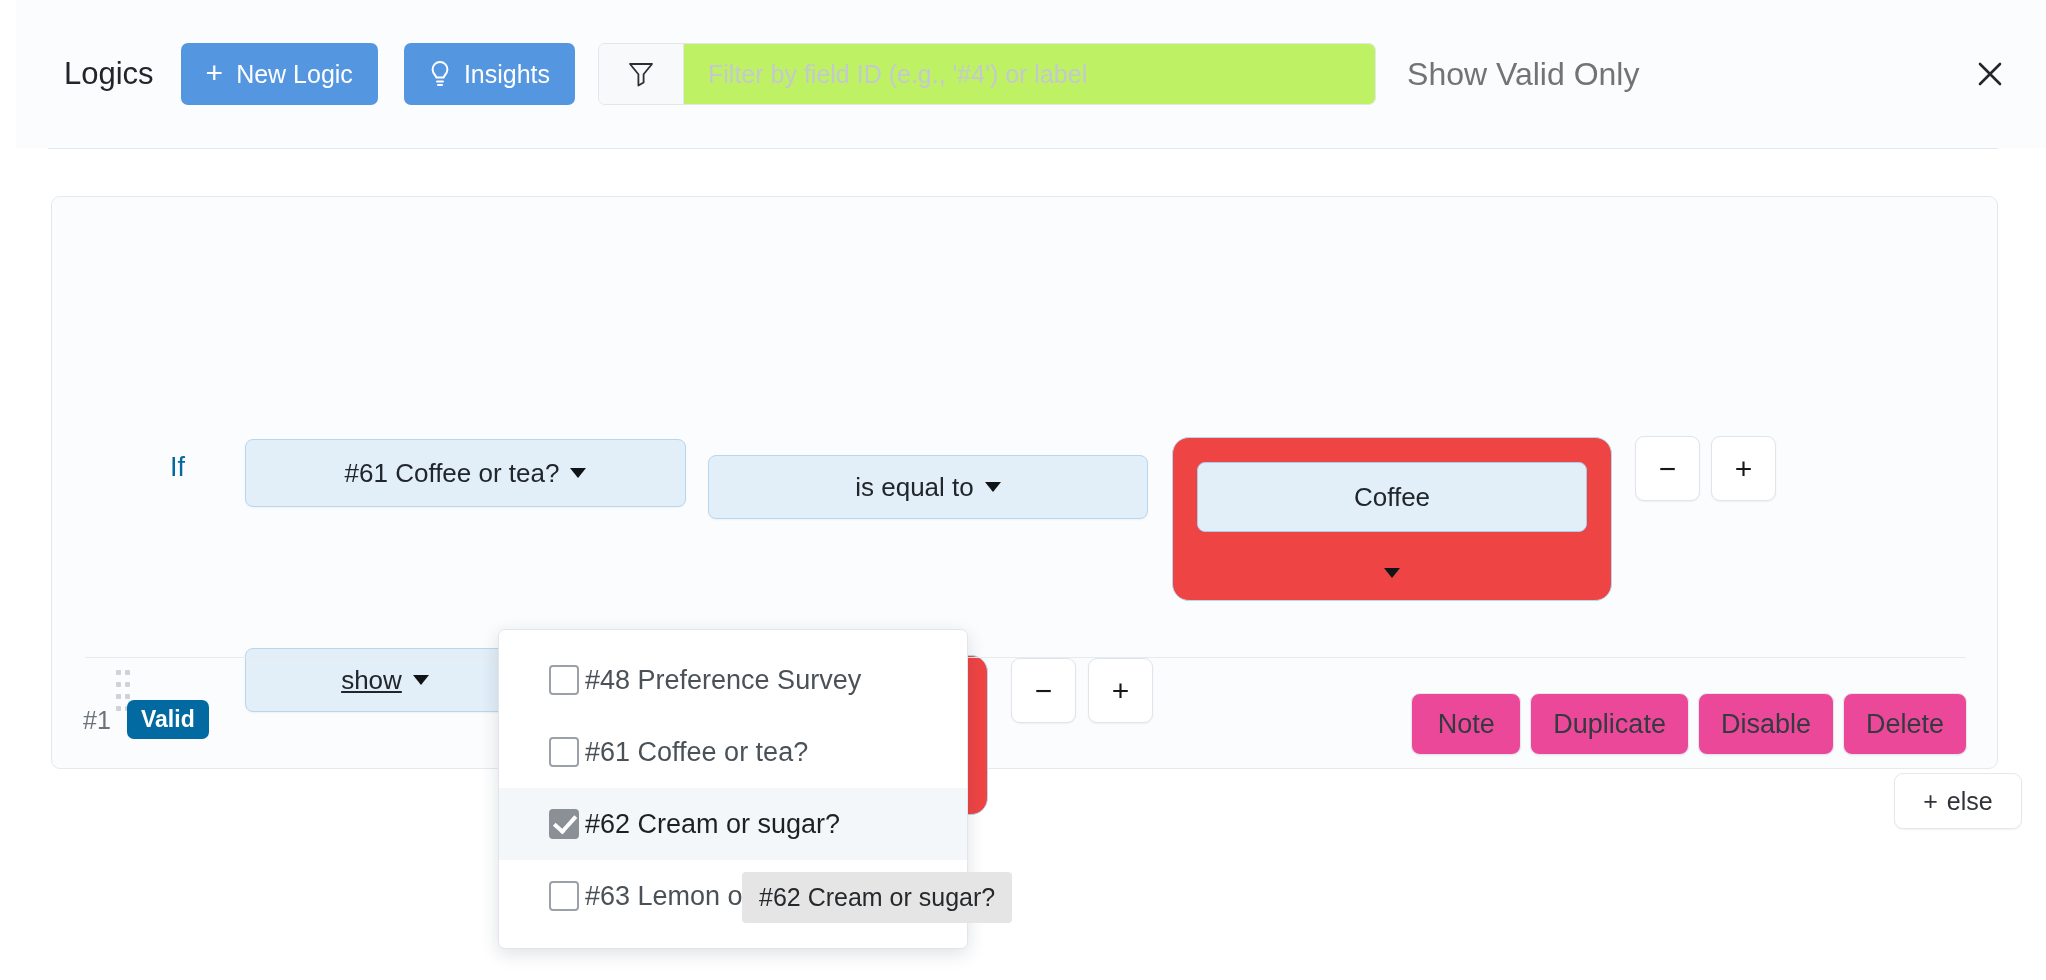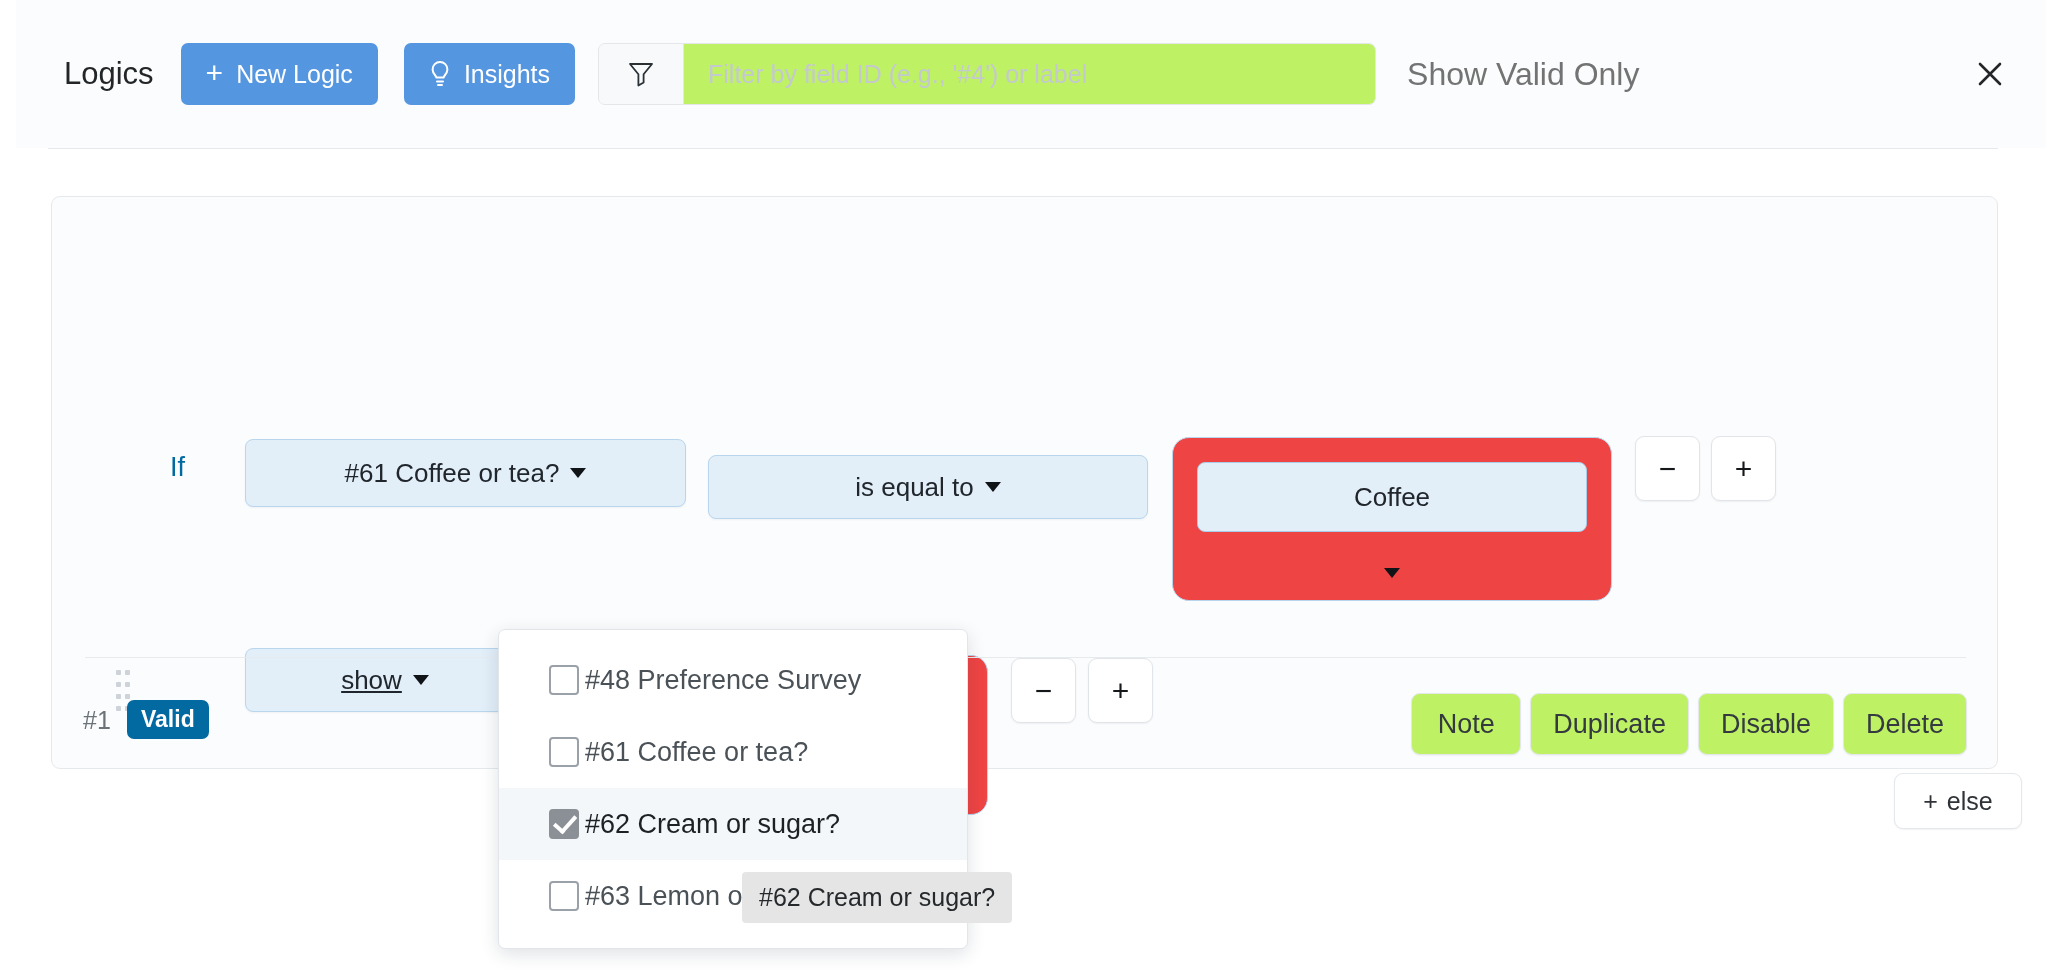--- a/index.html
+++ b/index.html
@@ -313,21 +313,21 @@
   .footer-actions {
     position: absolute;
     right: 30px;
     top: 8px;
     display: flex;
     gap: 9px;
   }
   .action-btn {
     height: 62px;
     min-width: 110px;
-    background: #bef264;
+    background: #ec4899;
     border: 1px solid #e4e8eb;
     border-radius: 9px;
     display: flex;
     align-items: center;
     justify-content: center;
     font-size: 27px;
     color: #343a40;
     padding: 0 22px;
     cursor: pointer;
     box-shadow: 0 1px 2px rgba(20,40,60,0.05);

